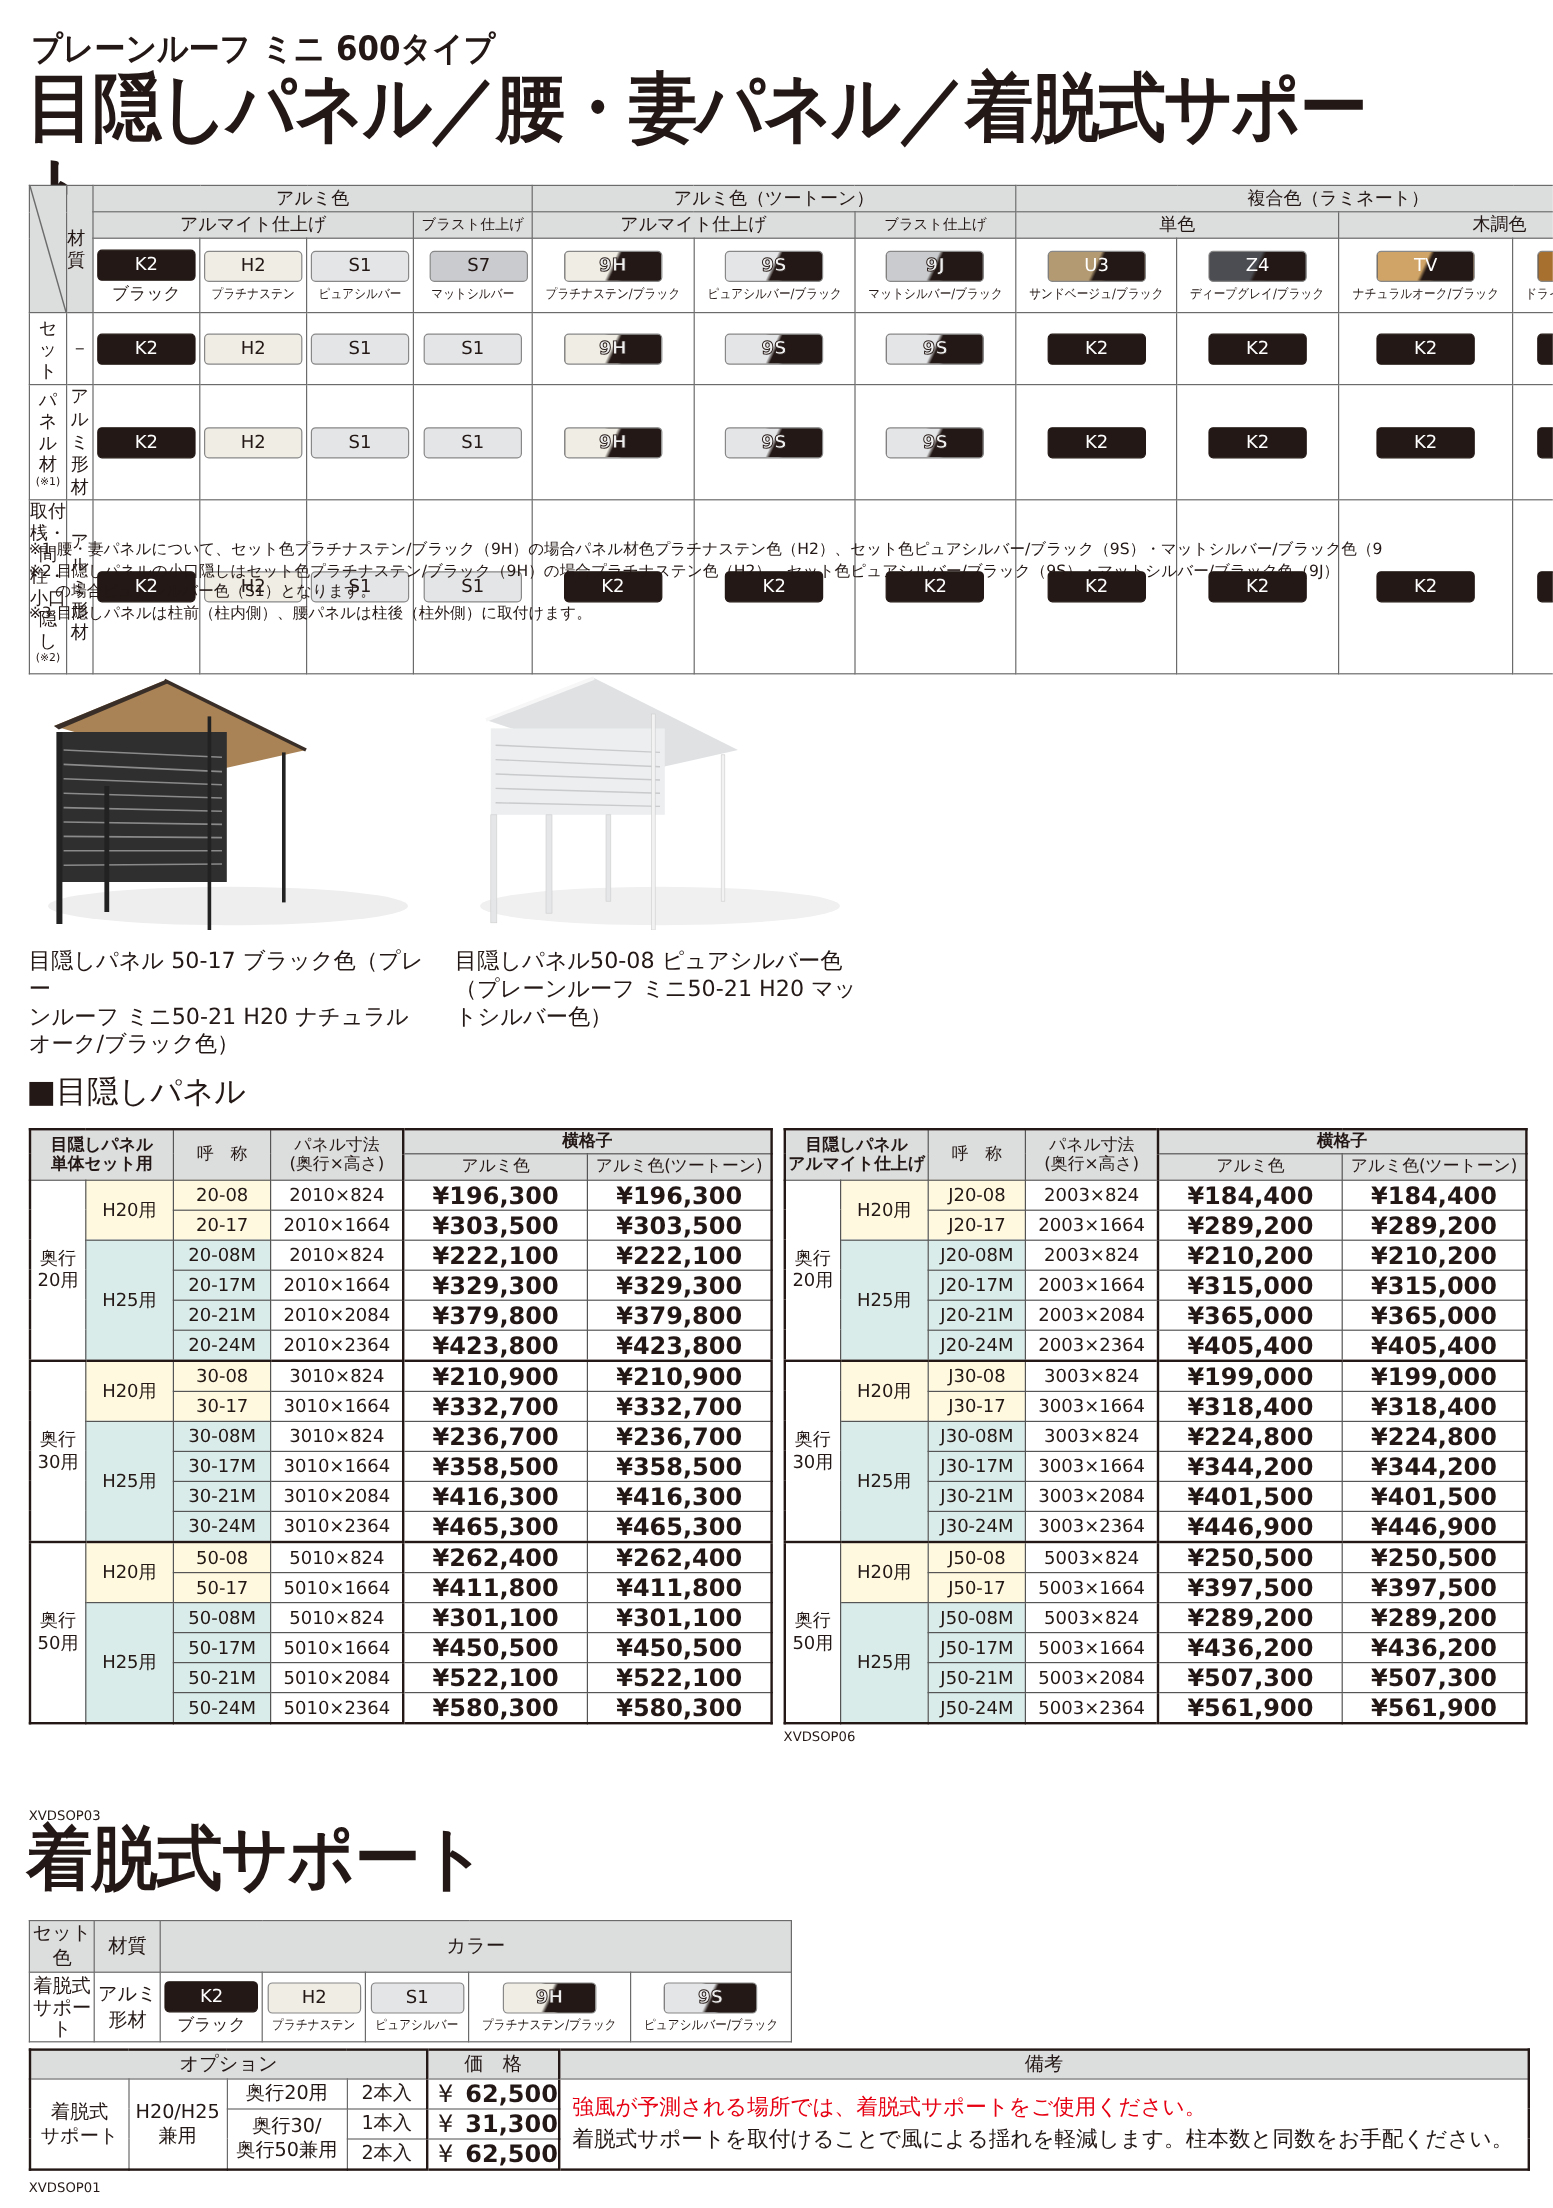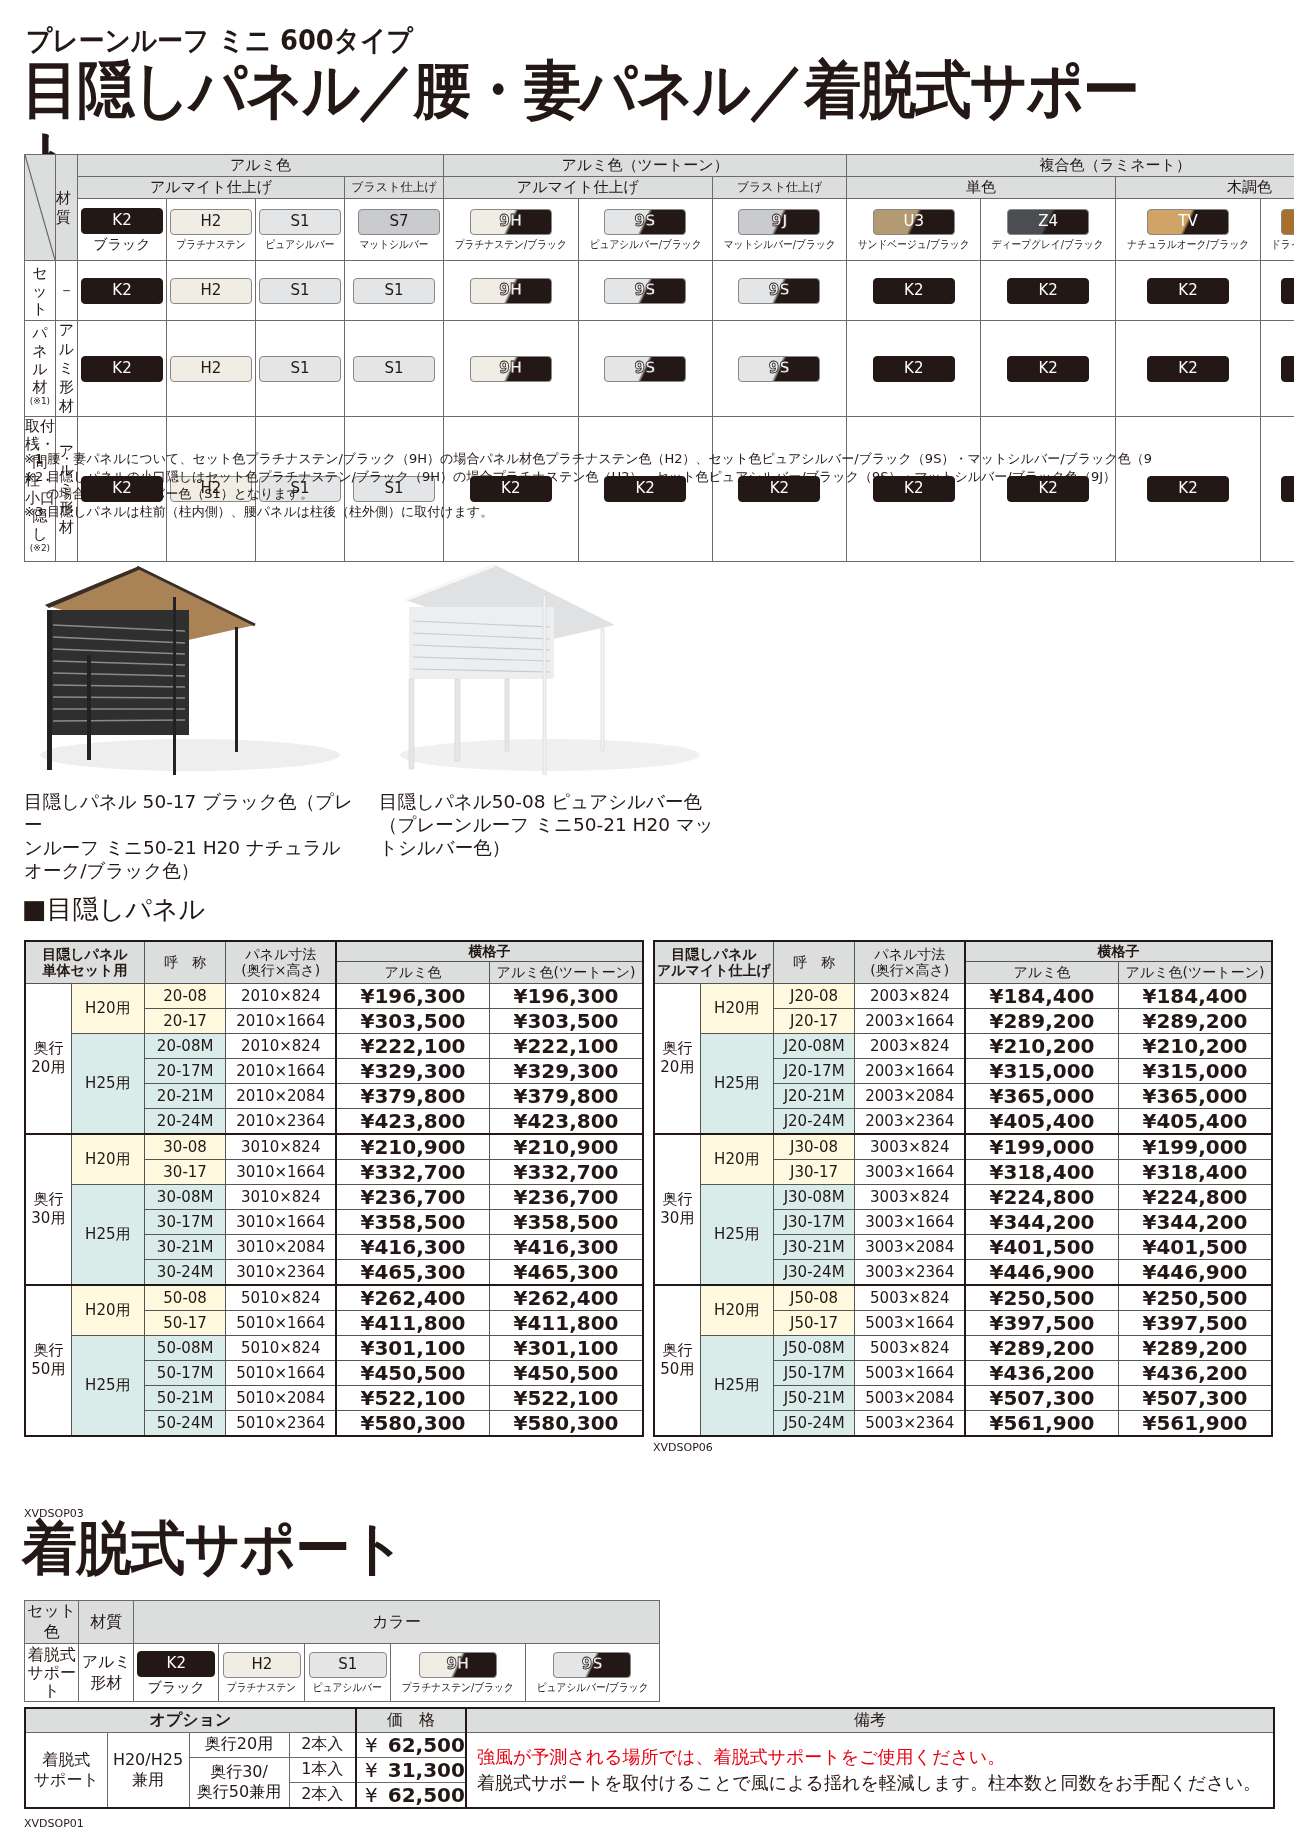--- a/index.html
+++ b/index.html
@@ -54,21 +54,21 @@
 
   .stable { position: absolute; left: 24px; top: 1600px; width: 636px; font-size: 16px; }
   .stable td, .stable th { border: 1.5px solid #6b6b6b; text-align: center; vertical-align: middle; font-weight: normal; }
   .stable th { background: #dcdddd; height: 22px; }
   .stable .swcell { padding: 2px 3px 0 3px; height: 58px; }
   .stable .chip { width: 78px; }
 
   .otable { position: absolute; left: 24px; top: 1707px; width: 1251px; font-size: 16px; border: 2.5px solid #231815; }
   .otable td, .otable th { border: 1px solid #6b6b6b; text-align: center; vertical-align: middle; font-weight: normal; height: 25px; }
   .otable th { background: #dcdddd; height: 24px; }
-  .otable th.boldh { font-weight: bold; }
+  .otable th.boldh { font-weight: normal; }
   .otable .oprice { font-weight: bold; font-size: 20px; text-align: left; padding-left: 8px; white-space: nowrap; }
   .otable .oprice .yen { font-weight: normal; margin-right: 10px; }
   .otable .remarks { text-align: left; padding-left: 10px; font-size: 18px; line-height: 26px; }
   .otable .red { color: #e60012; }
   .otable .thickl { border-left: 2.5px solid #231815; }
 </style>
 </head>
 <body>
 
 <div class="subtitle">プレーンルーフ ミニ 600タイプ</div>

